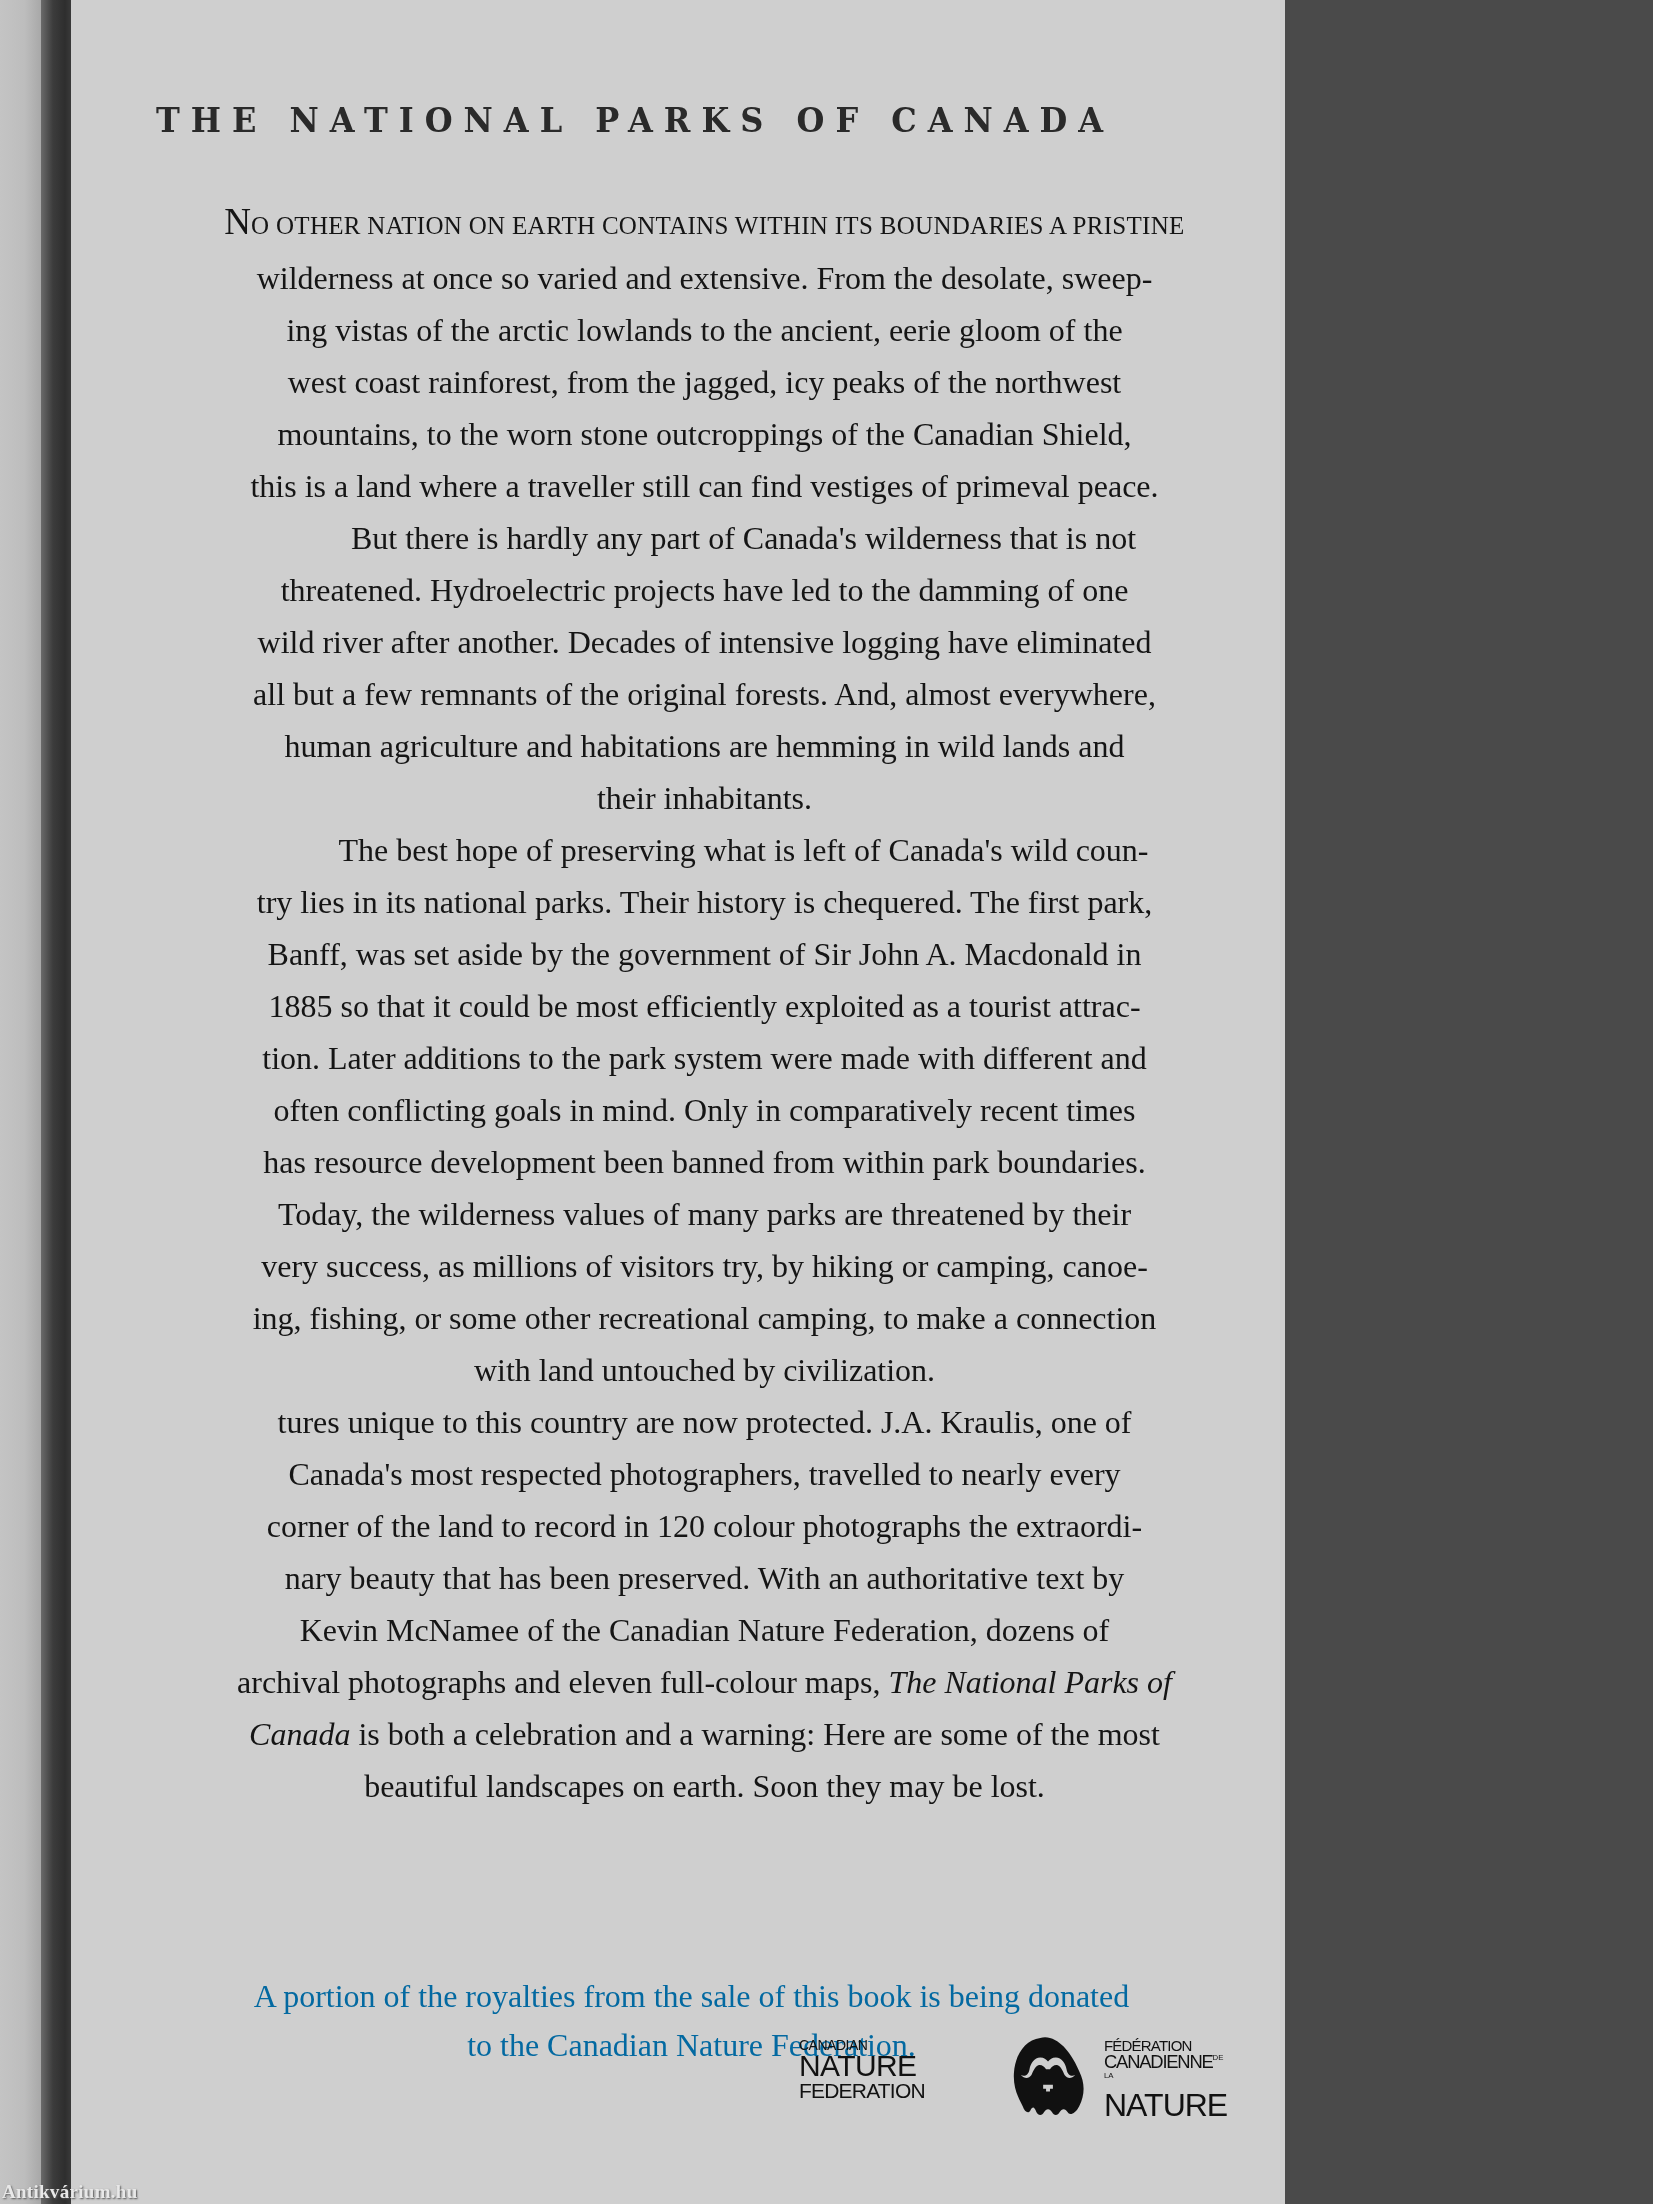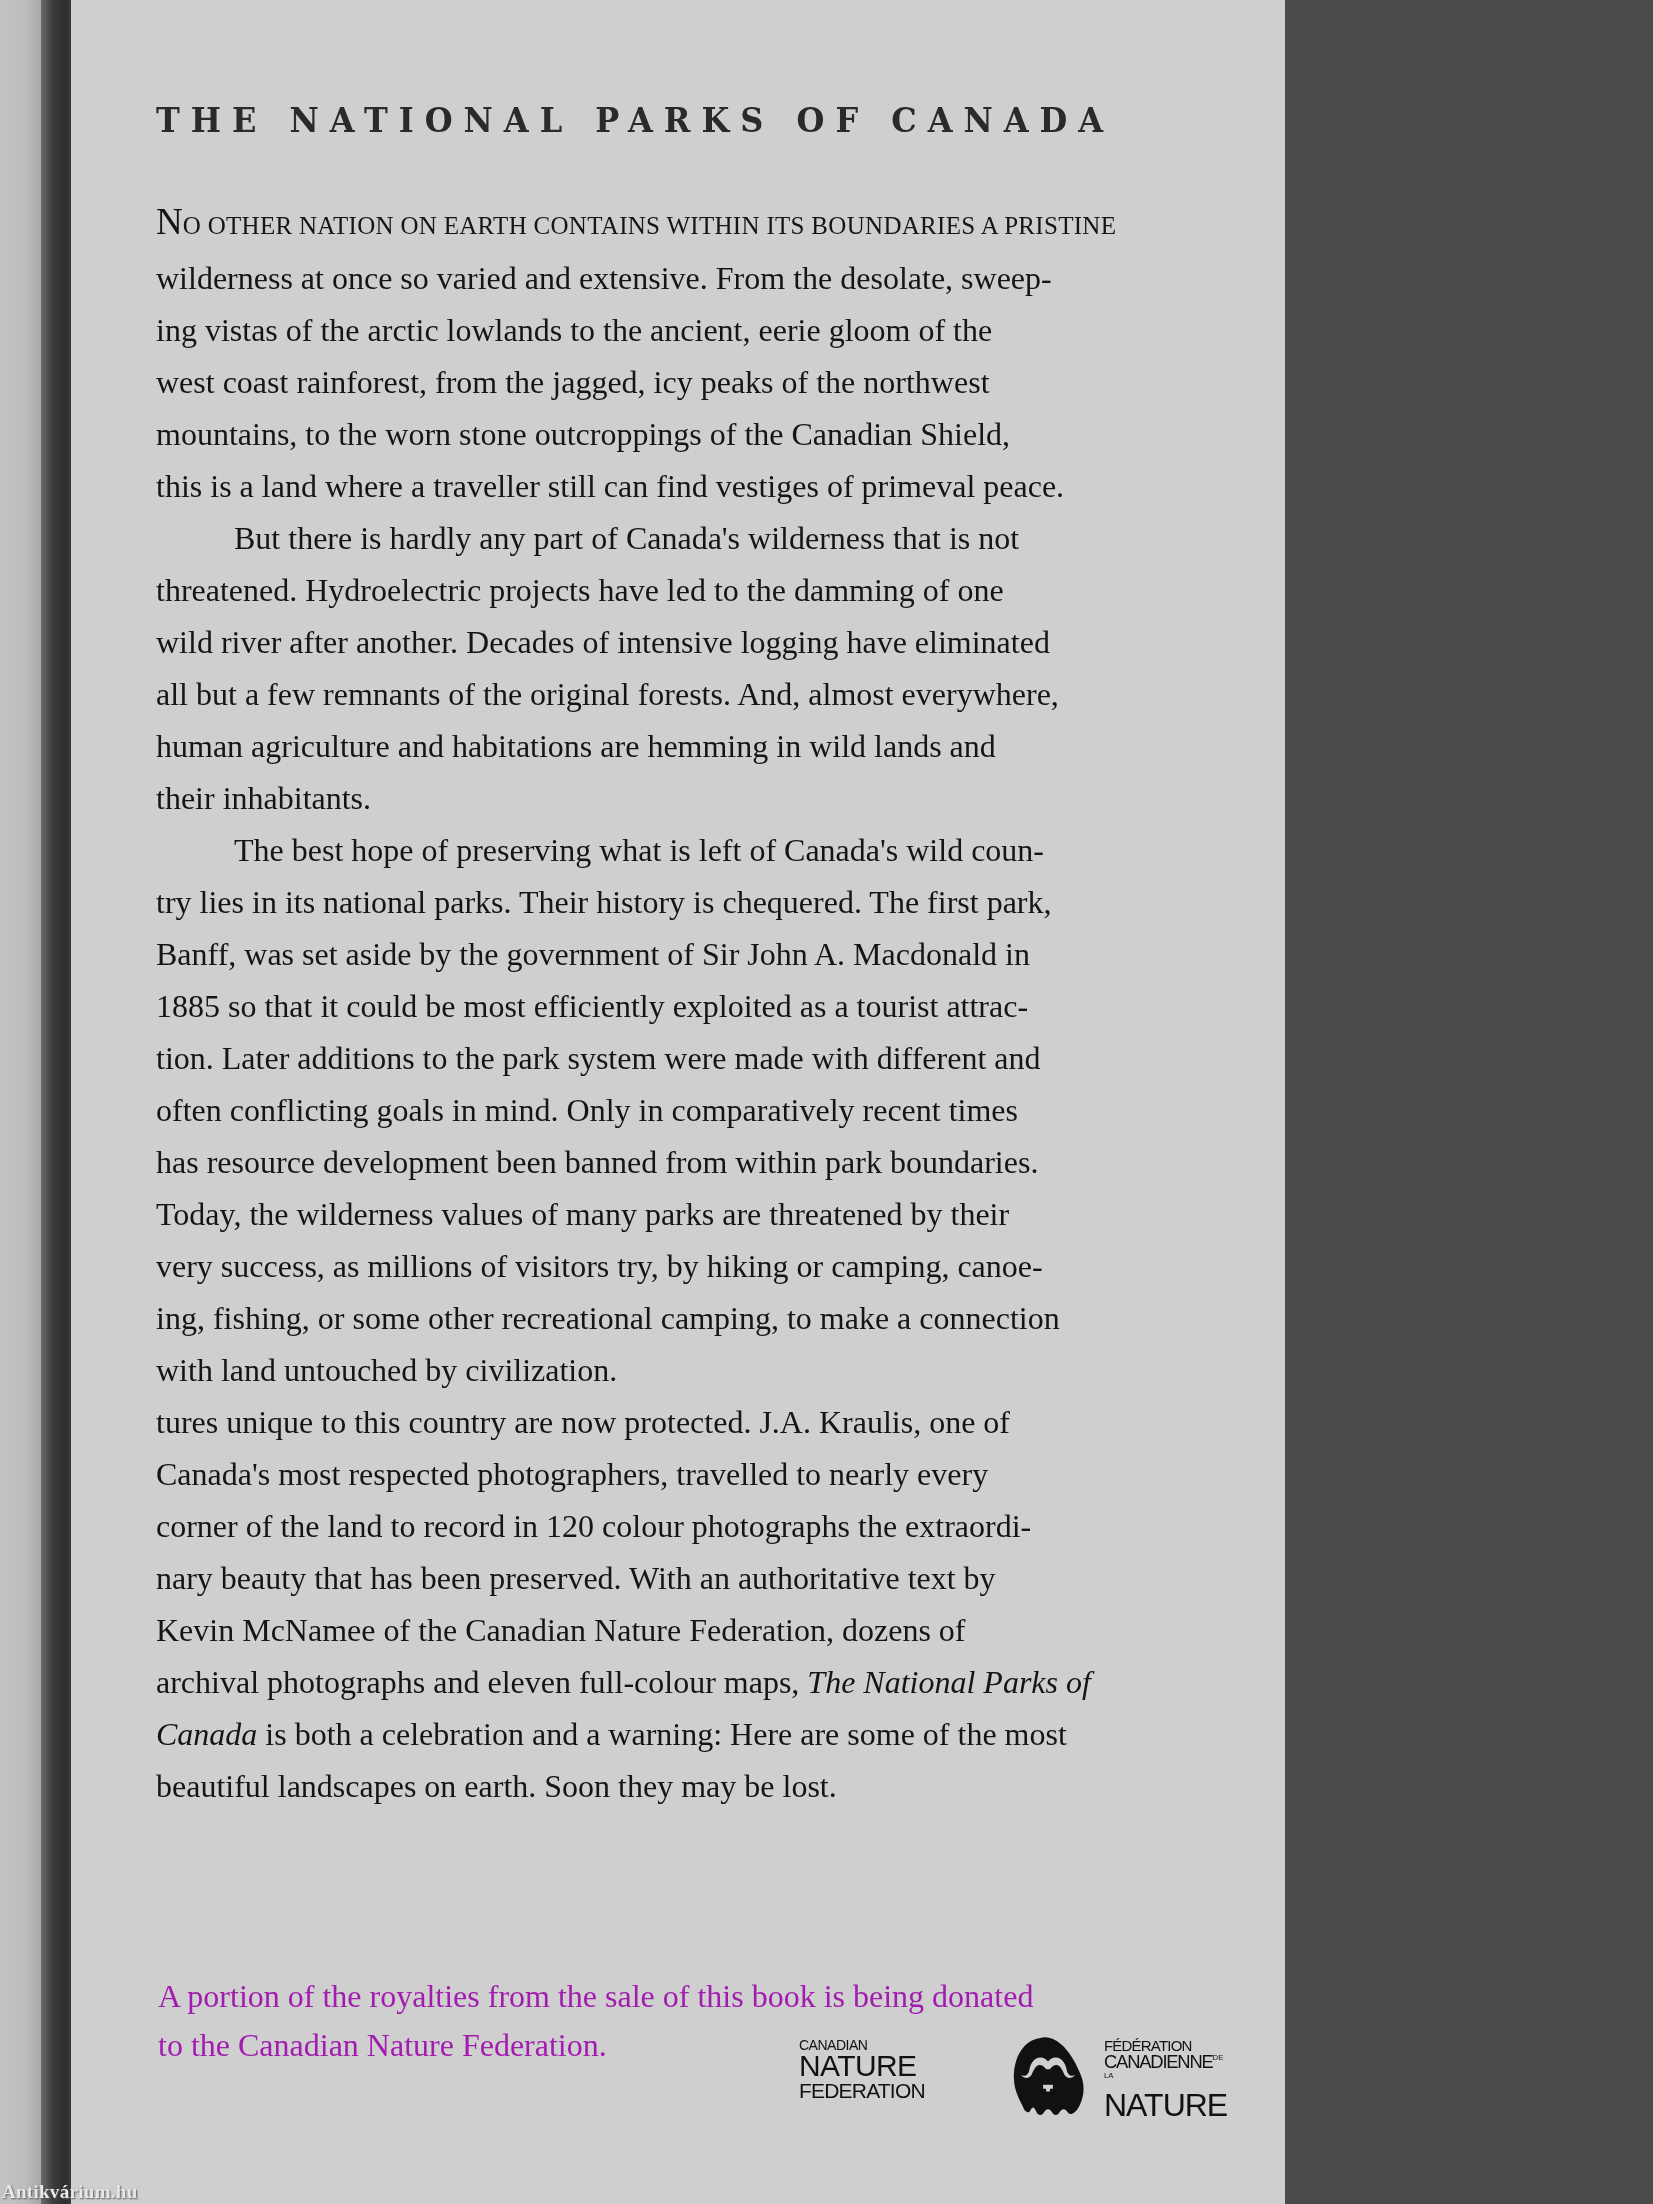--- a/index.html
+++ b/index.html
@@ -62,30 +62,30 @@
     .smallcaps-lead {
       font-size: 37px;
     }
     .smallcaps {
       font-size: 25px;
       letter-spacing: 0.3px;
     }
     .line {
       display: block;
       white-space: nowrap;
-      text-align: left;
+      text-align: center;
     }
     em { font-style: italic; }
 
     .royalties {
       position: absolute; left: 87px; top: 1972px; width: 1067px;
       font-family: "Liberation Serif", serif;
       font-size: 32px;
       line-height: 49px;
-      color: #a21caf;
+      color: #0369a1;
     }
     .royalties .line { white-space: nowrap; }
 
     
     .logo {
       position: absolute; left: 728px; top: 2036px; width: 437px; height: 85px;
     }
     .logo-left {
       position: absolute; left: 0; top: 1.9px; width: 122px;
       font-family: "Liberation Sans", sans-serif;

